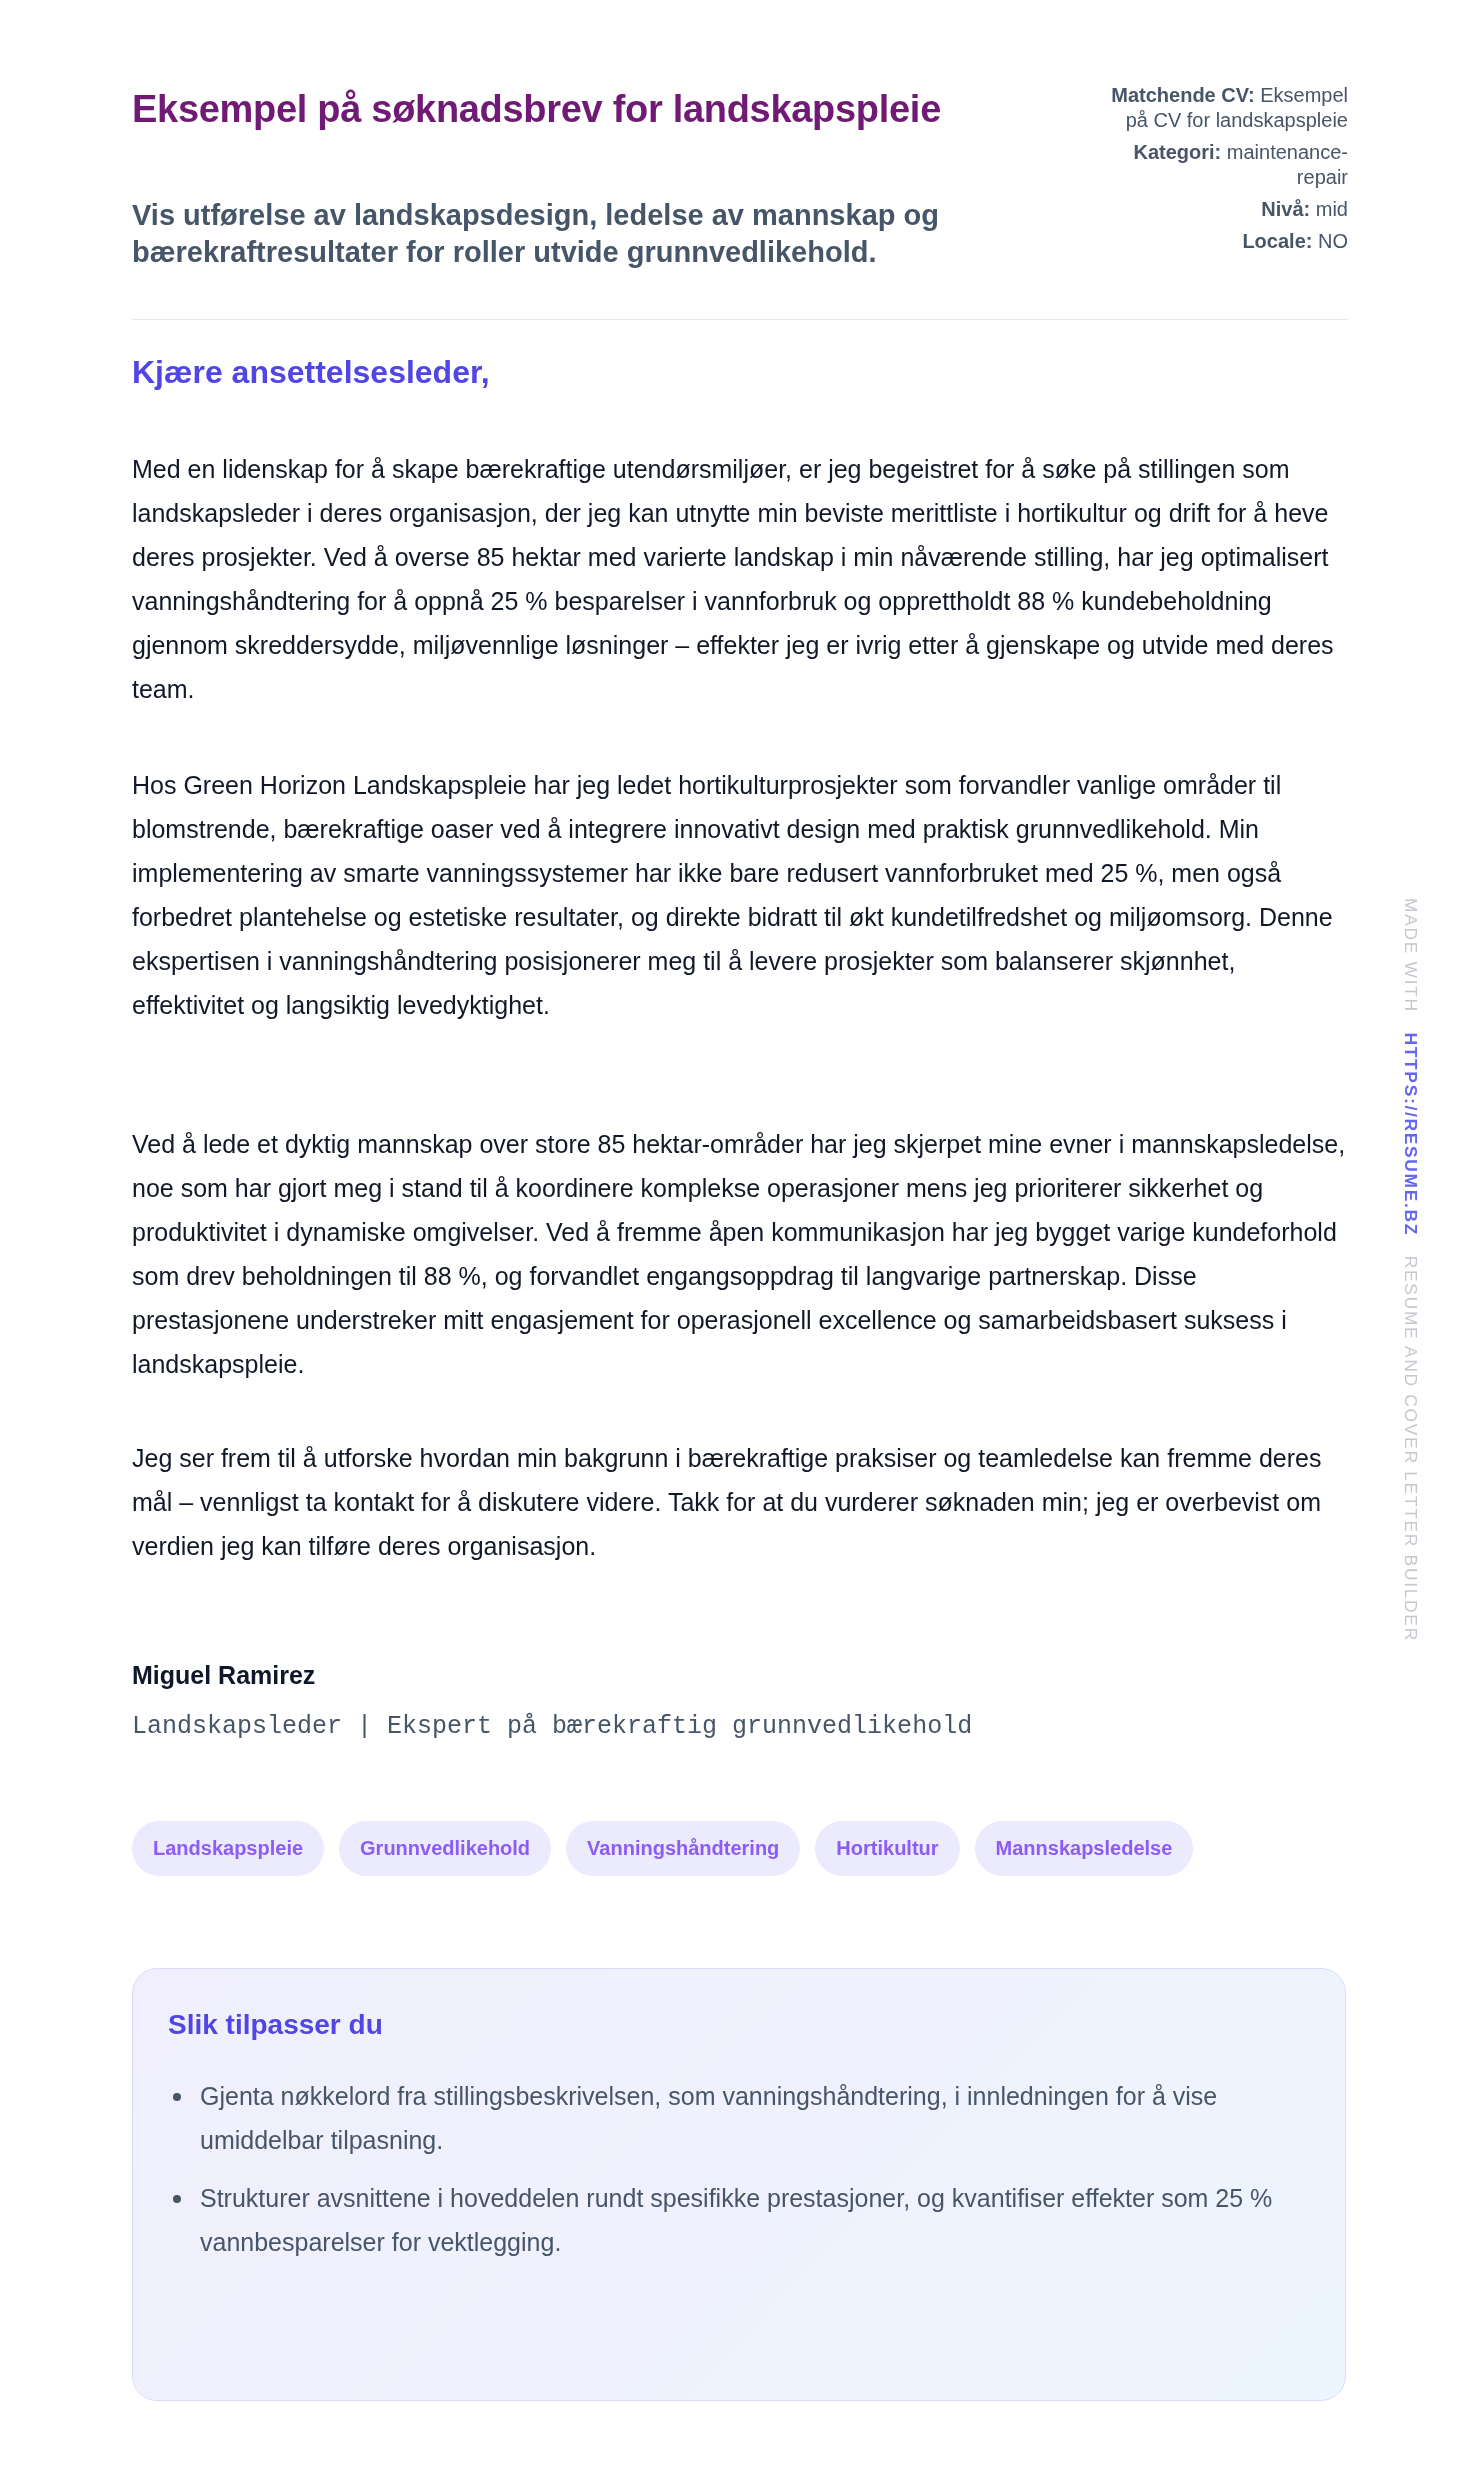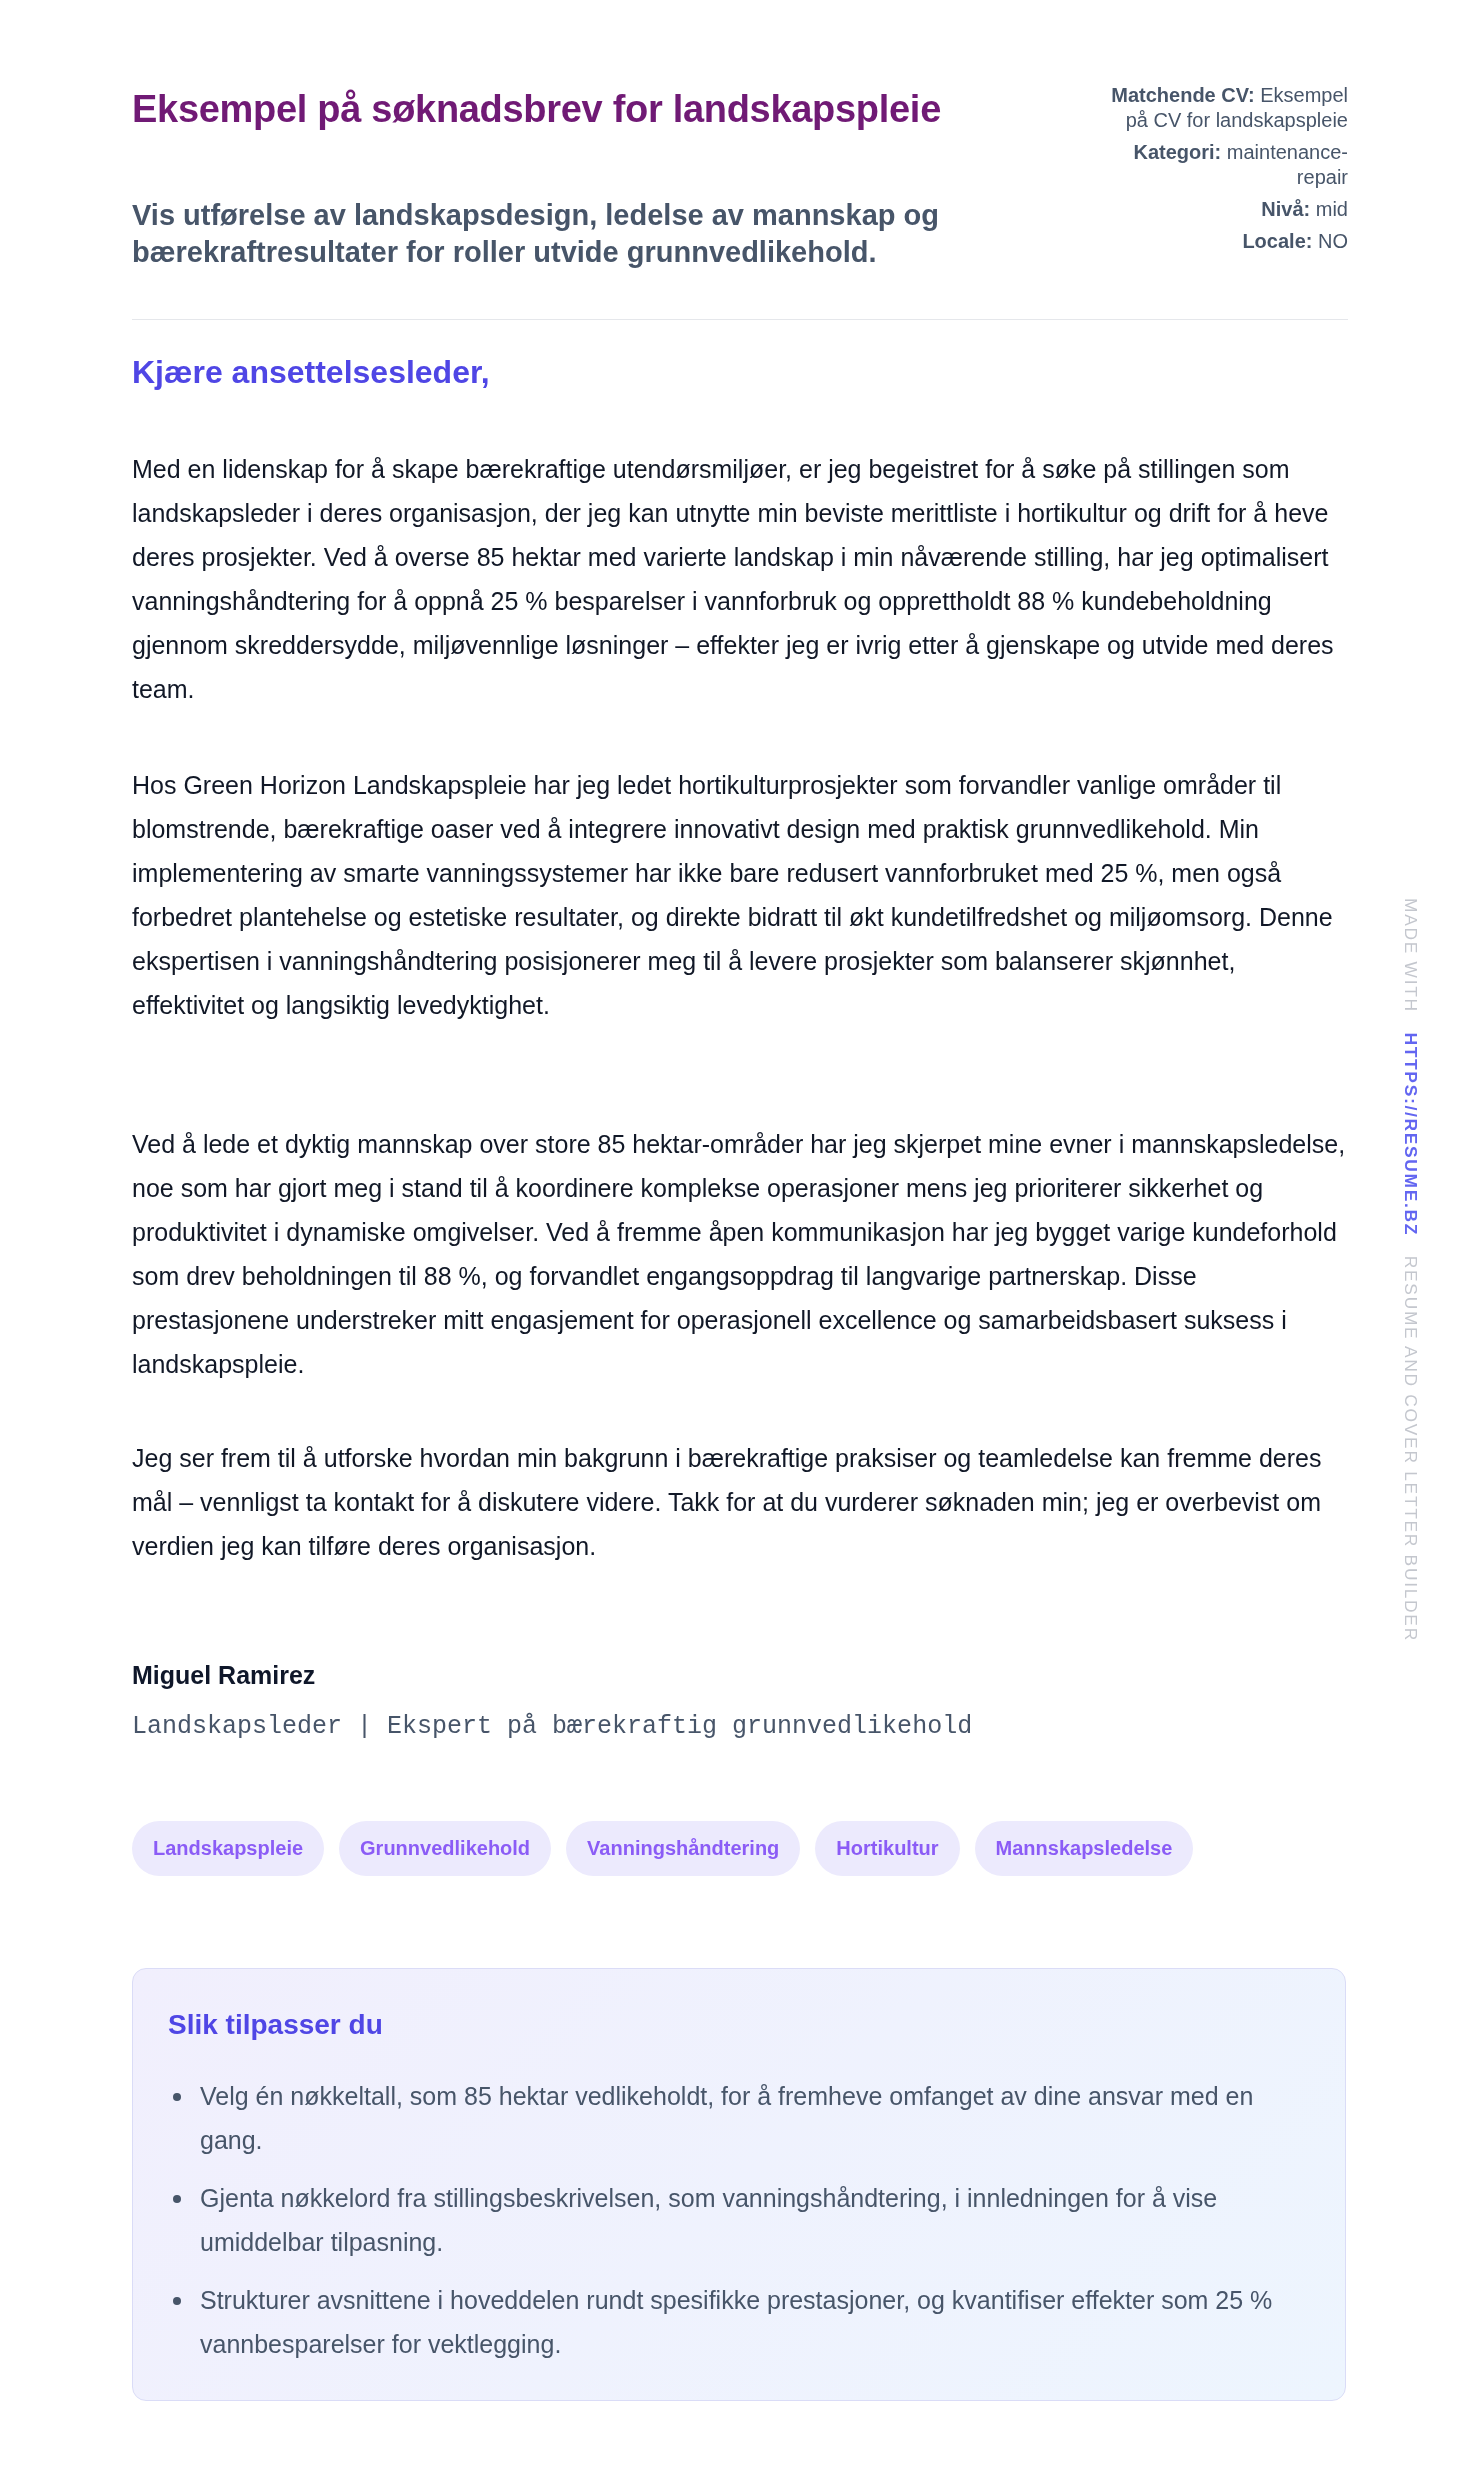--- a/index.html
+++ b/index.html
@@ -50,21 +50,21 @@
 
   .tags { position: absolute; left: 0; top: 1821px; display: flex; gap: 15px; }
   .tag {
     height: 55px; line-height: 55px; padding: 0 21px; border-radius: 28px;
     background: #ECEAFD; color: #8b5cf6; font-size: 20px; font-weight: 700;
     white-space: nowrap;
   }
 
   .tips {
     position: absolute; left: 0; top: 1968px; width: 1212px; height: 431px;
-    border: 1.7px solid #DADCF7; border-radius: 14px;
+    border: 1.7px solid #DADCF7; border-radius: 25px;
     background: linear-gradient(135deg, #F1EFFD 0%, #EDF5FE 100%);
   }
   .tips-title {
     position: absolute; left: 35px; top: 38px; margin: 0;
     font-size: 28px; line-height: 35px; font-weight: 700; color: #4F46E5;
   }
   .tips-list {
     position: absolute; left: 35px; top: 105px; width: 1142px; margin: 0; padding: 0;
     list-style: none;
   }
@@ -130,24 +130,20 @@
     <span class="tag">Vanningshåndtering</span>
     <span class="tag">Hortikultur</span>
     <span class="tag">Mannskapsledelse</span>
   </div>
 
   <section class="tips">
     <h3 class="tips-title">Slik tilpasser du</h3>
     <ul class="tips-list">
       <li class="tips-item">
         <span class="tips-bullet"></span>
-        <span>Velg én nøkkeltall, som 85 hektar vedlikeholdt, for å fremheve omfanget av dine ansvar med en gang.</span>
-      </li>
-      <li class="tips-item">
-        <span class="tips-bullet"></span>
         <span>Gjenta nøkkelord fra stillingsbeskrivelsen, som vanningshåndtering, i innledningen for å vise umiddelbar tilpasning.</span>
       </li>
       <li class="tips-item">
         <span class="tips-bullet"></span>
         <span>Strukturer avsnittene i hoveddelen rundt spesifikke prestasjoner, og kvantifiser effekter som 25 % vannbesparelser for vektlegging.</span>
       </li>
     </ul>
   </section>
 </div>
 

